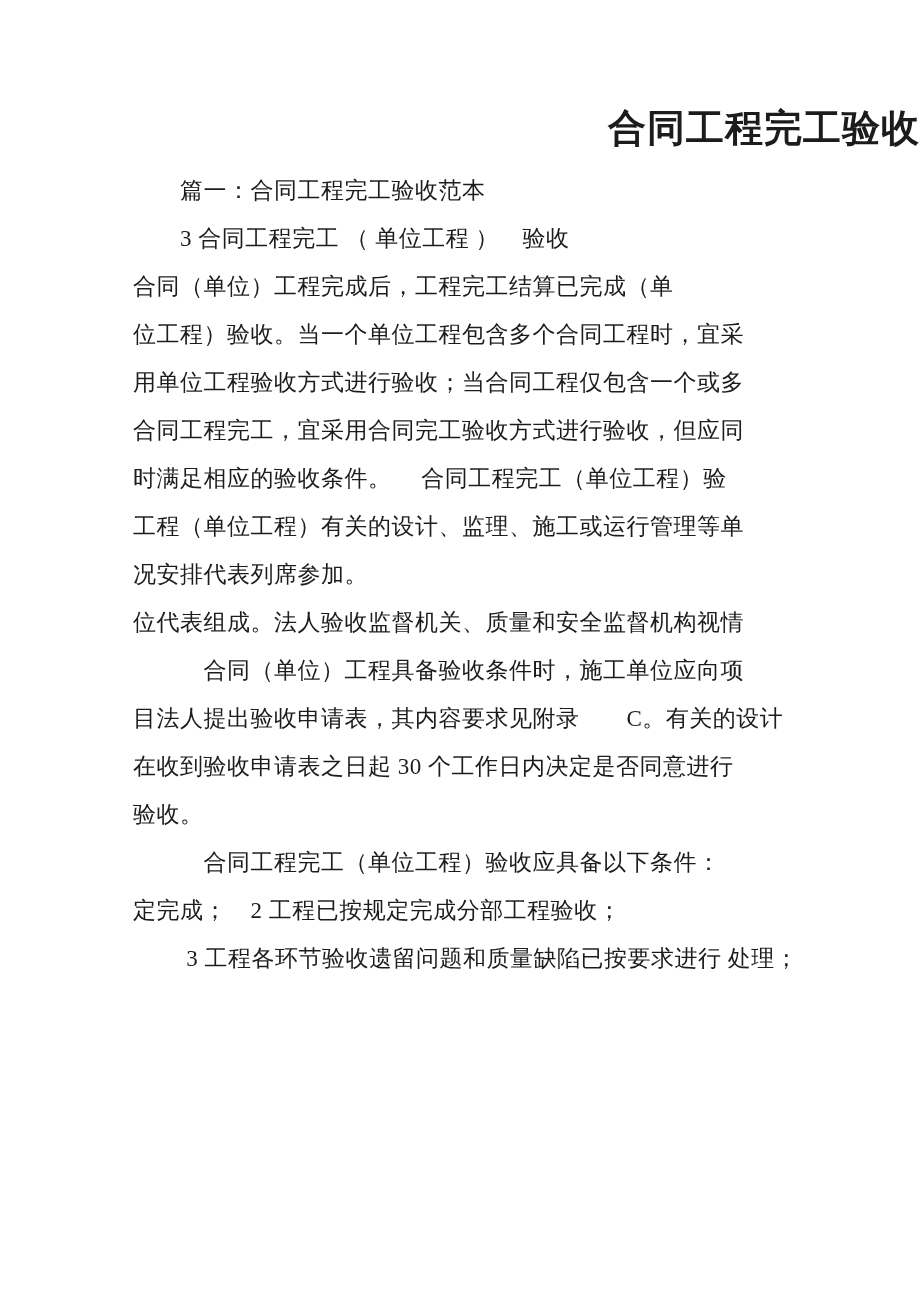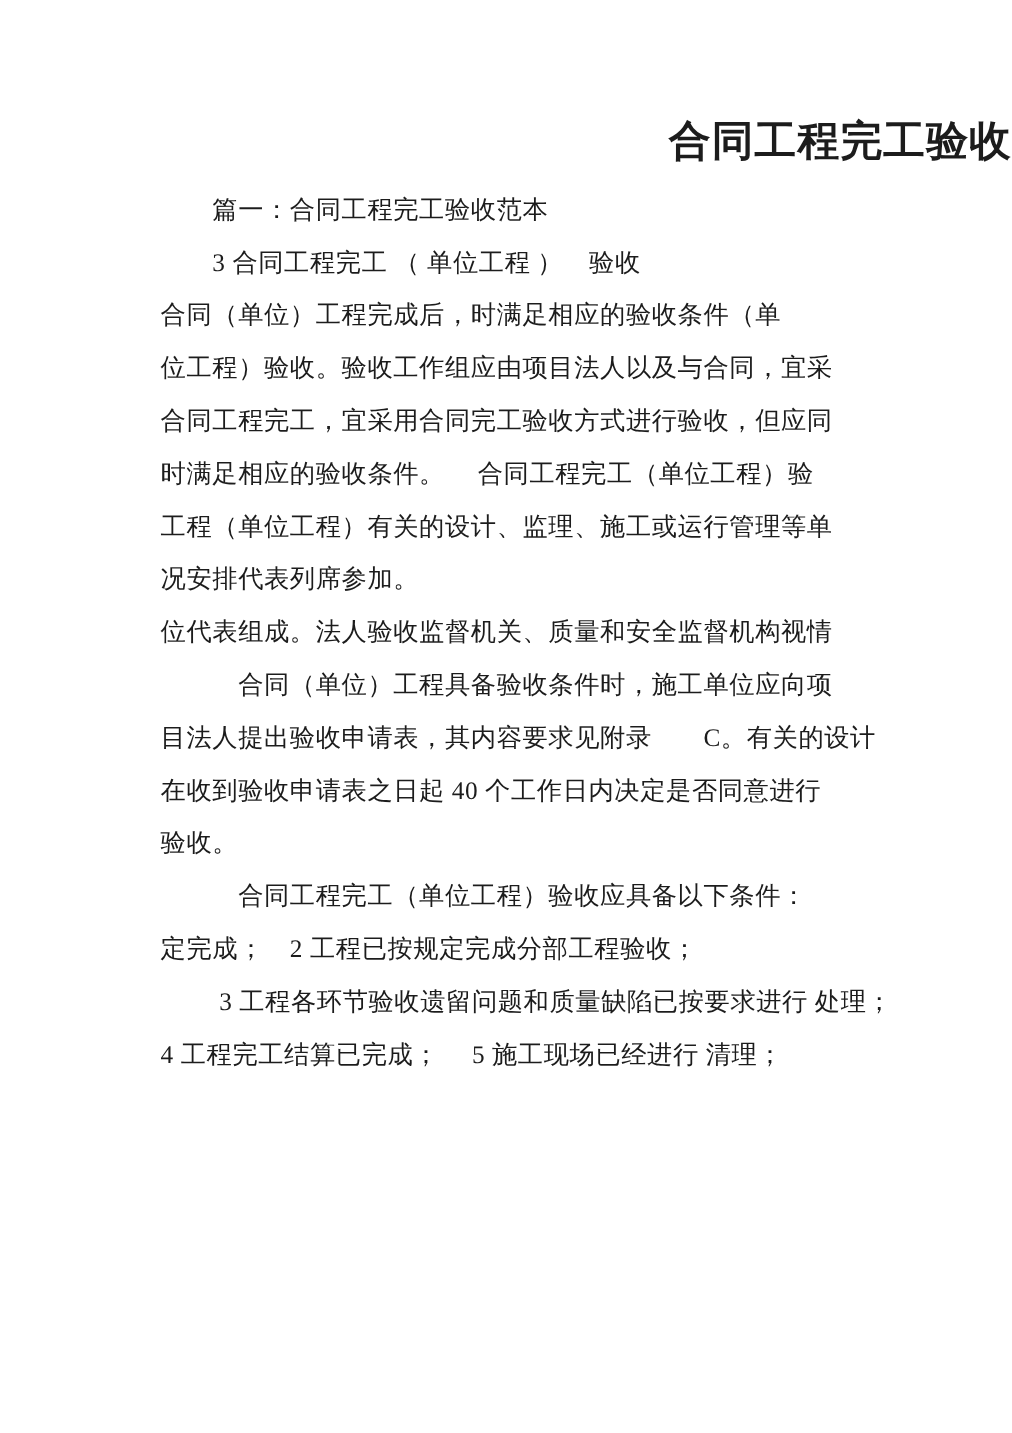--- a/index.html
+++ b/index.html
@@ -35,40 +35,39 @@
     top: 167px;
     left: 133px;
     right: 60px;
     font-size: 23px;
     letter-spacing: 0.5px;
   }
   .body-text .line {
     height: 48px;
     line-height: 48px;
     white-space: pre;
-    margin-left: 13px;
   }
 </style>
 </head>
 <body>
 
 <div class="doc">
   <h1 class="title">合同工程完工验收</h1>
   <div class="body-text">
       <div class="line">　　篇一：合同工程完工验收范本</div>
       <div class="line">　　3 合同工程完工 （ 单位工程 ）　验收</div>
-      <div class="line">合同（单位）工程完成后，时满足相应的验收条件（单</div>
-      <div class="line">位工程）验收。验收工作组应由项目法人以及与合同，宜采</div>
+      <div class="line">合同（单位）工程完成后，工程完工结算已完成（单</div>
+      <div class="line">位工程）验收。当一个单位工程包含多个合同工程时，宜采</div>
+      <div class="line">用单位工程验收方式进行验收；当合同工程仅包含一个或多</div>
       <div class="line">合同工程完工，宜采用合同完工验收方式进行验收，但应同</div>
       <div class="line">时满足相应的验收条件。　 合同工程完工（单位工程）验</div>
       <div class="line">工程（单位工程）有关的设计、监理、施工或运行管理等单</div>
       <div class="line">况安排代表列席参加。</div>
       <div class="line">位代表组成。法人验收监督机关、质量和安全监督机构视情</div>
       <div class="line">　　　合同（单位）工程具备验收条件时，施工单位应向项</div>
       <div class="line">目法人提出验收申请表，其内容要求见附录　　C。有关的设计</div>
-      <div class="line">在收到验收申请表之日起 40 个工作日内决定是否同意进行</div>
+      <div class="line">在收到验收申请表之日起 30 个工作日内决定是否同意进行</div>
       <div class="line">验收。</div>
       <div class="line">　　　合同工程完工（单位工程）验收应具备以下条件：</div>
       <div class="line">定完成；　2 工程已按规定完成分部工程验收；</div>
       <div class="line">　　 3 工程各环节验收遗留问题和质量缺陷已按要求进行 处理；</div>
-      <div class="line">4 工程完工结算已完成；　 5 施工现场已经进行 清理；</div>
     </div>
 </div>
 
 </body></html>

